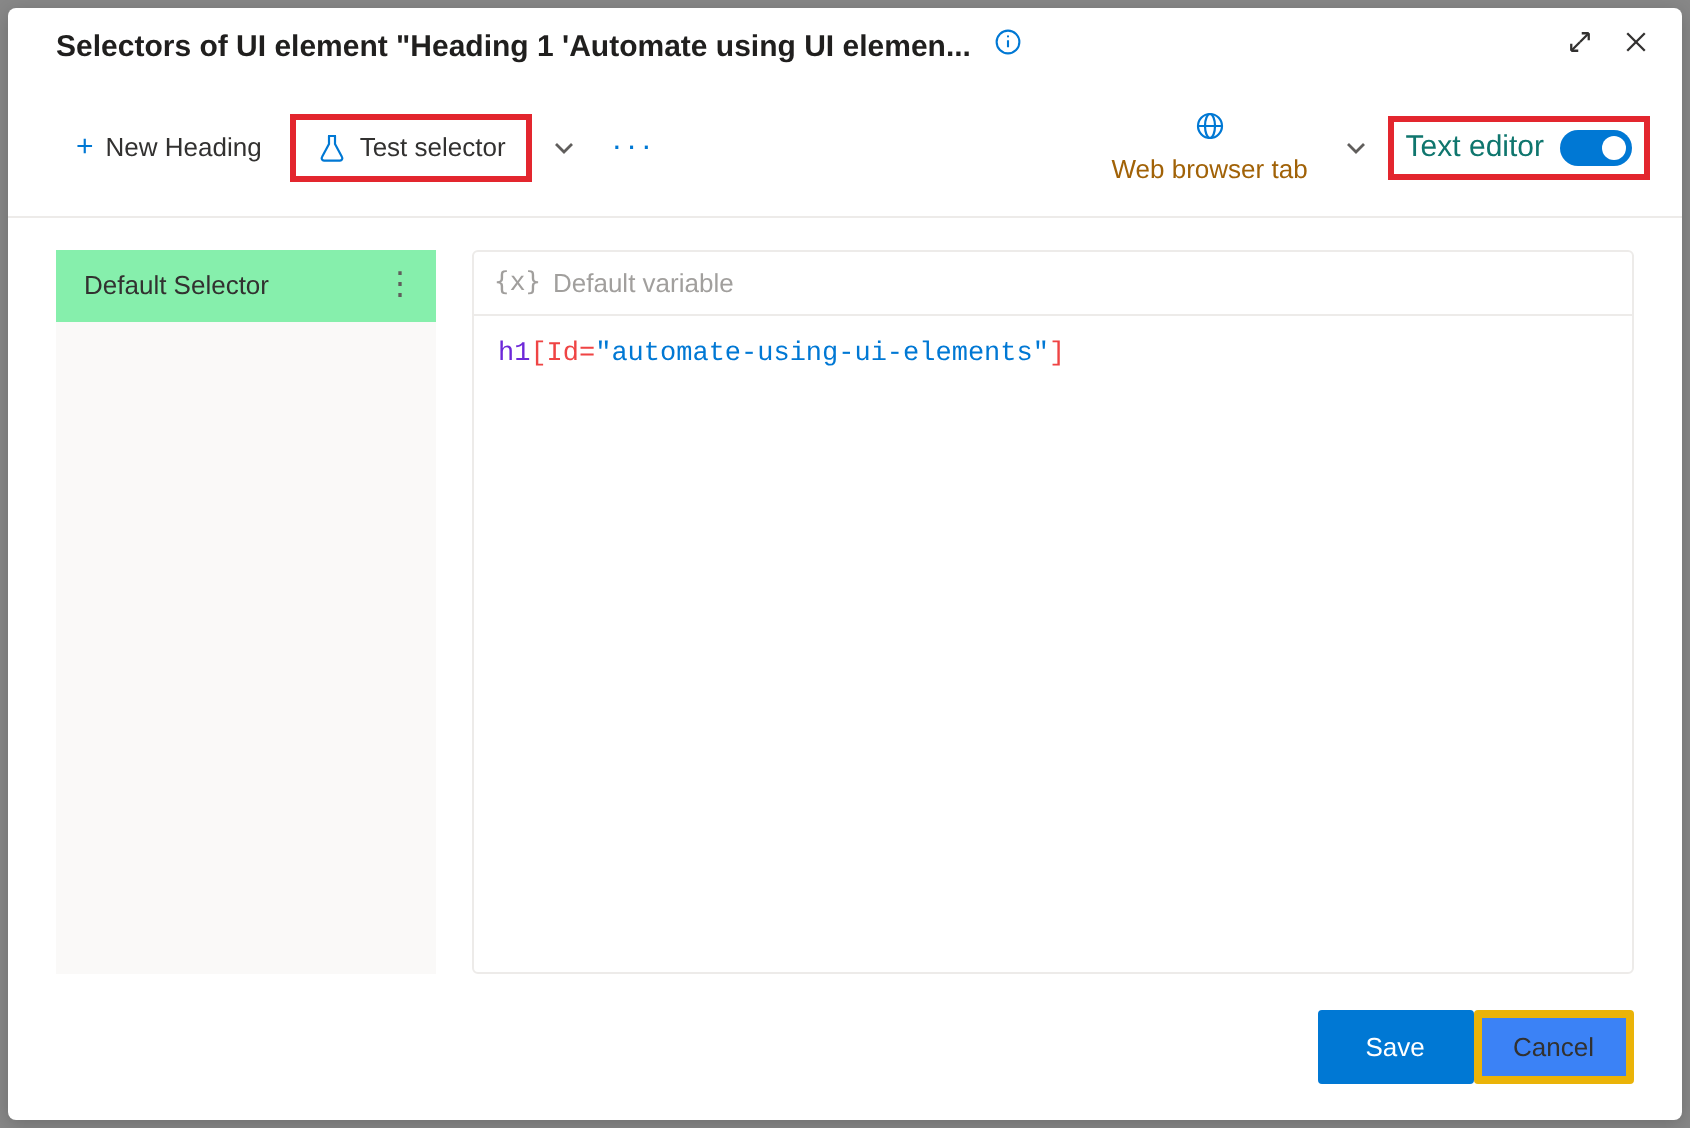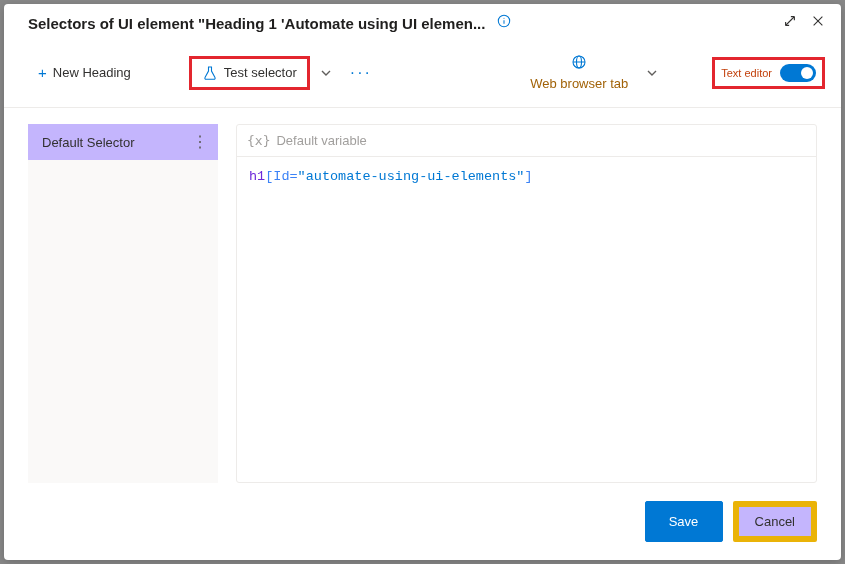--- a/index.html
+++ b/index.html
@@ -56,21 +56,20 @@
       font-size: 13px;
       color: #323130;
       padding: 6px 10px;
       cursor: pointer;
     }
     .tb-btn .plus { font-size: 15px; font-weight: 400; color: #0078d4; line-height: 1; }
     .tb-btn svg { width: 16px; height: 16px; }
     .highlight-box {
       border: 3px solid #e3262e;
       padding: 0;
-      margin-left: 44px;
     }
     .chevron-btn {
       background: none; border: none; cursor: pointer; padding: 6px;
       display: inline-flex; align-items: center;
     }
     .more-btn {
       background: none; border: none; cursor: pointer; padding: 6px 8px;
       color: #0078d4; font-size: 16px; letter-spacing: 2px;
     }
     .tb-spacer { flex: 1; }
@@ -82,31 +81,31 @@
     .toggle {
       position: relative; width: 36px; height: 18px;
       background: #0078d4; border-radius: 9px; cursor: pointer;
       flex-shrink: 0;
     }
     .toggle::after {
       content: ""; position: absolute; right: 3px; top: 3px;
       width: 12px; height: 12px; background: #fff; border-radius: 50%;
     }
     .texteditor-wrap { display: inline-flex; align-items: center; gap: 8px; padding: 4px 6px; }
-    .texteditor-label { font-size: 11px; color: #c2410c; }
+    .texteditor-label { font-size: 15px; color: #0f766e; }
     .body-area {
       flex: 1; display: flex; padding: 16px 24px 0 24px; gap: 18px;
       min-height: 0;
     }
     .sidebar {
       width: 190px; background: #faf9f8; display: flex; flex-direction: column;
     }
     .selector-row {
-      display: flex; align-items: center; justify-content: space-between;
-      background: #c4b5fd; padding: 10px 10px 10px 14px; font-size: 13px;
+      display: flex; justify-content: space-between;
+      background: #86efac; padding: 10px 10px 10px 14px; font-size: 13px;
       color: #323130; cursor: pointer;
     }
     .kebab { color: #605e5c; font-size: 16px; line-height: 1; cursor: pointer; }
     .editor-pane {
       flex: 1; border: 1px solid #edebe9; border-radius: 3px;
       display: flex; flex-direction: column; background: #fff;
       min-height: 0;
     }
     .variable-bar {
       display: flex; align-items: center; gap: 6px;
@@ -116,32 +115,32 @@
     .variable-icon { color: #a19f9d; font-family: monospace; font-size: 13px; }
     .code-area {
       padding: 10px 12px;
       font-family: Consolas, "Courier New", monospace;
       font-size: 13.5px;
       line-height: 1.5;
       flex: 1;
       overflow: auto;
     }
     .tok-tag { color: #6d28d9; }
-    .tok-attr { color: #3b82f6; }
+    .tok-attr { color: #ef4444; }
     .tok-str { color: #0078d4; }
     .footer {
-      display: flex; justify-content: flex-end; gap: 10px;
+      display: flex; justify-content: flex-end; gap: 0;
       padding: 18px 24px 18px 24px;
     }
     .btn {
       min-width: 78px; padding: 7px 16px; font-size: 13px;
       border-radius: 2px; cursor: pointer; text-align: center;
     }
     .btn-primary { background: #0078d4; color: #fff; border: 1px solid #0078d4; }
-    .btn-secondary { background: #c4b5fd; color: #323130; border: 6px solid #eab308; }
+    .btn-secondary { background: #3b82f6; color: #323130; border: 4px solid #eab308; }
   </style>
 </head>
 <body>
 
 <div class="dialog">
 
   <div class="title-bar">
     <span class="title-bar-text">Selectors of UI element "Heading 1 'Automate using UI elemen...</span>
     <span>
       <svg class="info-icon" viewBox="0 0 16 16" fill="none" stroke="currentColor" stroke-width="1.2">

